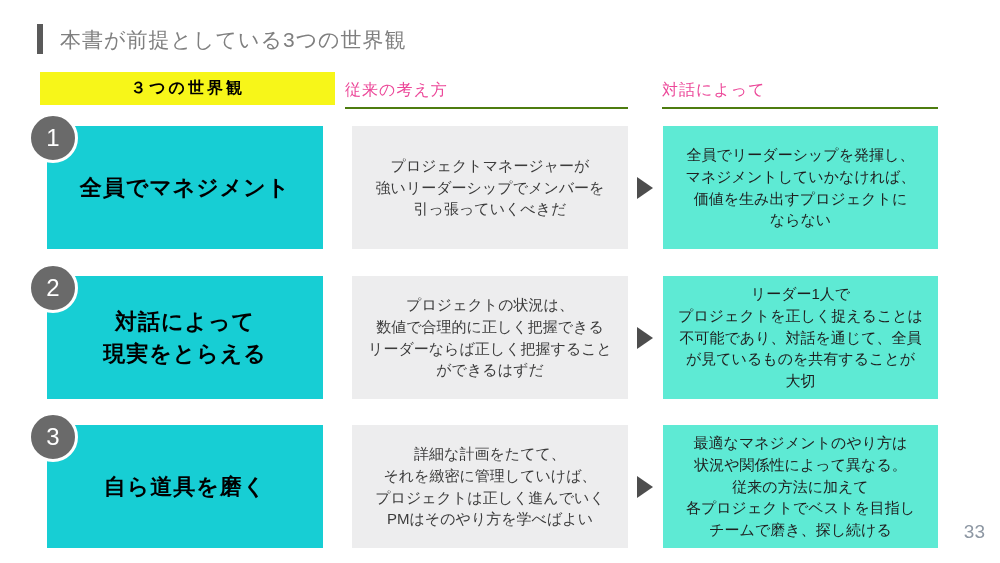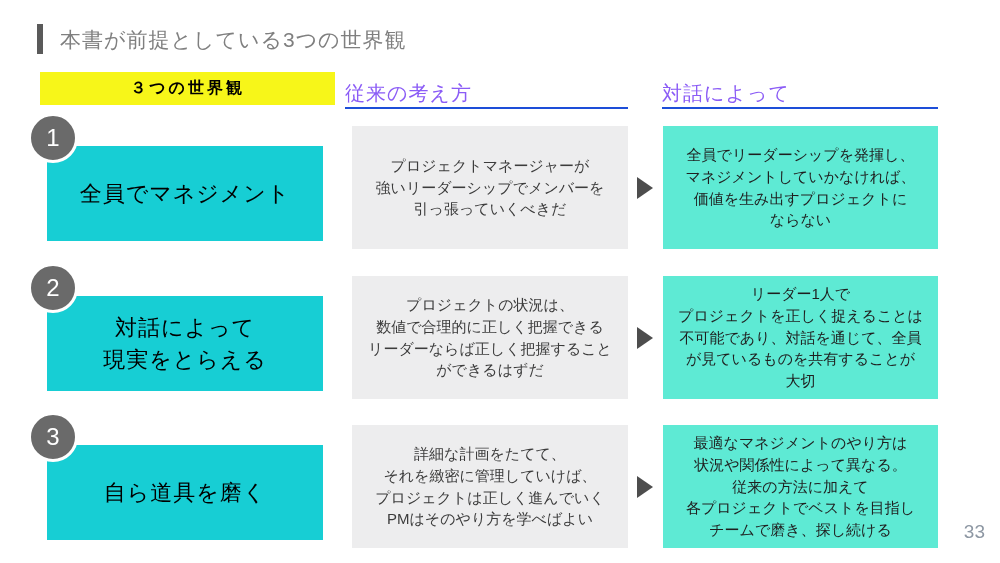--- a/index.html
+++ b/index.html
@@ -40,23 +40,23 @@
     display: flex; align-items: center; justify-content: center;
     font-size: 16px;
     font-weight: 700;
     color: #000000;
     letter-spacing: 3px;
   }
   .col-header {
     position: absolute;
     top: 80px;
     height: 29px;
-    font-size: 20px;
-    color: #8b5cf6;
-    border-bottom: 2px solid #1d4ed8;
+    font-size: 16px;
+    color: #ec4899;
+    border-bottom: 2px solid #4d7c0f;
     letter-spacing: 1px;
   }
   .col-header.conventional { left: 345px; width: 283px; }
   .col-header.stance       { left: 662px; width: 276px; }
 
   
   .row { position: absolute; left: 0; width: 1000px; height: 123px; }
   .row.r0 { top: 126px; }
   .row.r1 { top: 276px; }
   .row.r2 { top: 425px; }
@@ -70,32 +70,31 @@
     border-radius: 50%;
     display: flex; align-items: center; justify-content: center;
     font-size: 24px;
     color: #ffffff;
     z-index: 2;
   }
 
   .keyword-box {
     position: absolute;
     left: 47px; top: 0;
-    width: 276px; height: 95px;
+    width: 276px; height: 123px;
     background: #17ced4;
     display: flex; align-items: center; justify-content: center;
     text-align: center;
     font-size: 22px;
-    font-weight: 400;
+    font-weight: 700;
     color: #000000;
     line-height: 1.45;
     white-space: pre-line;
     letter-spacing: 1px;
     z-index: 1;
-    margin-top: 20px;
   }
 
   .conventional-box {
     position: absolute;
     left: 352px; top: 0;
     width: 276px; height: 123px;
     background: #ededee;
     display: flex; align-items: center; justify-content: center;
     text-align: center;
     font-size: 15px;

